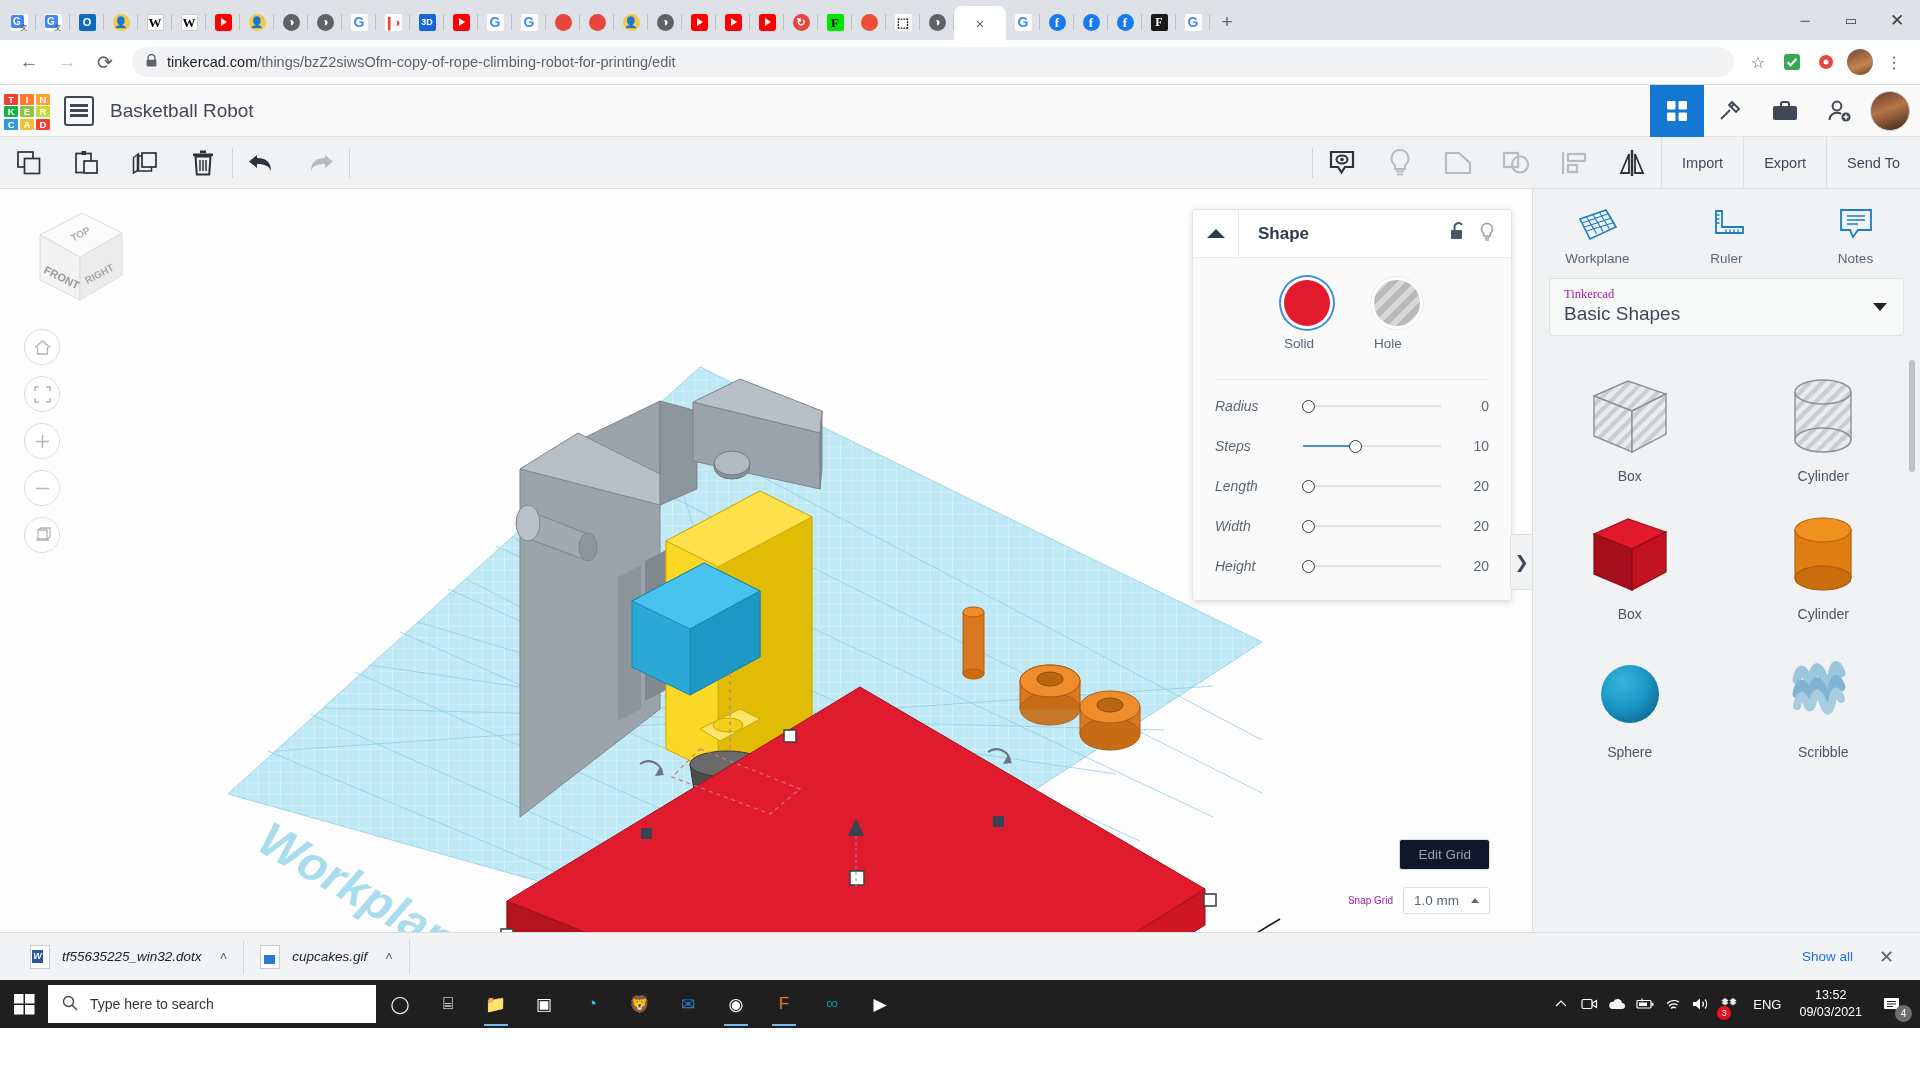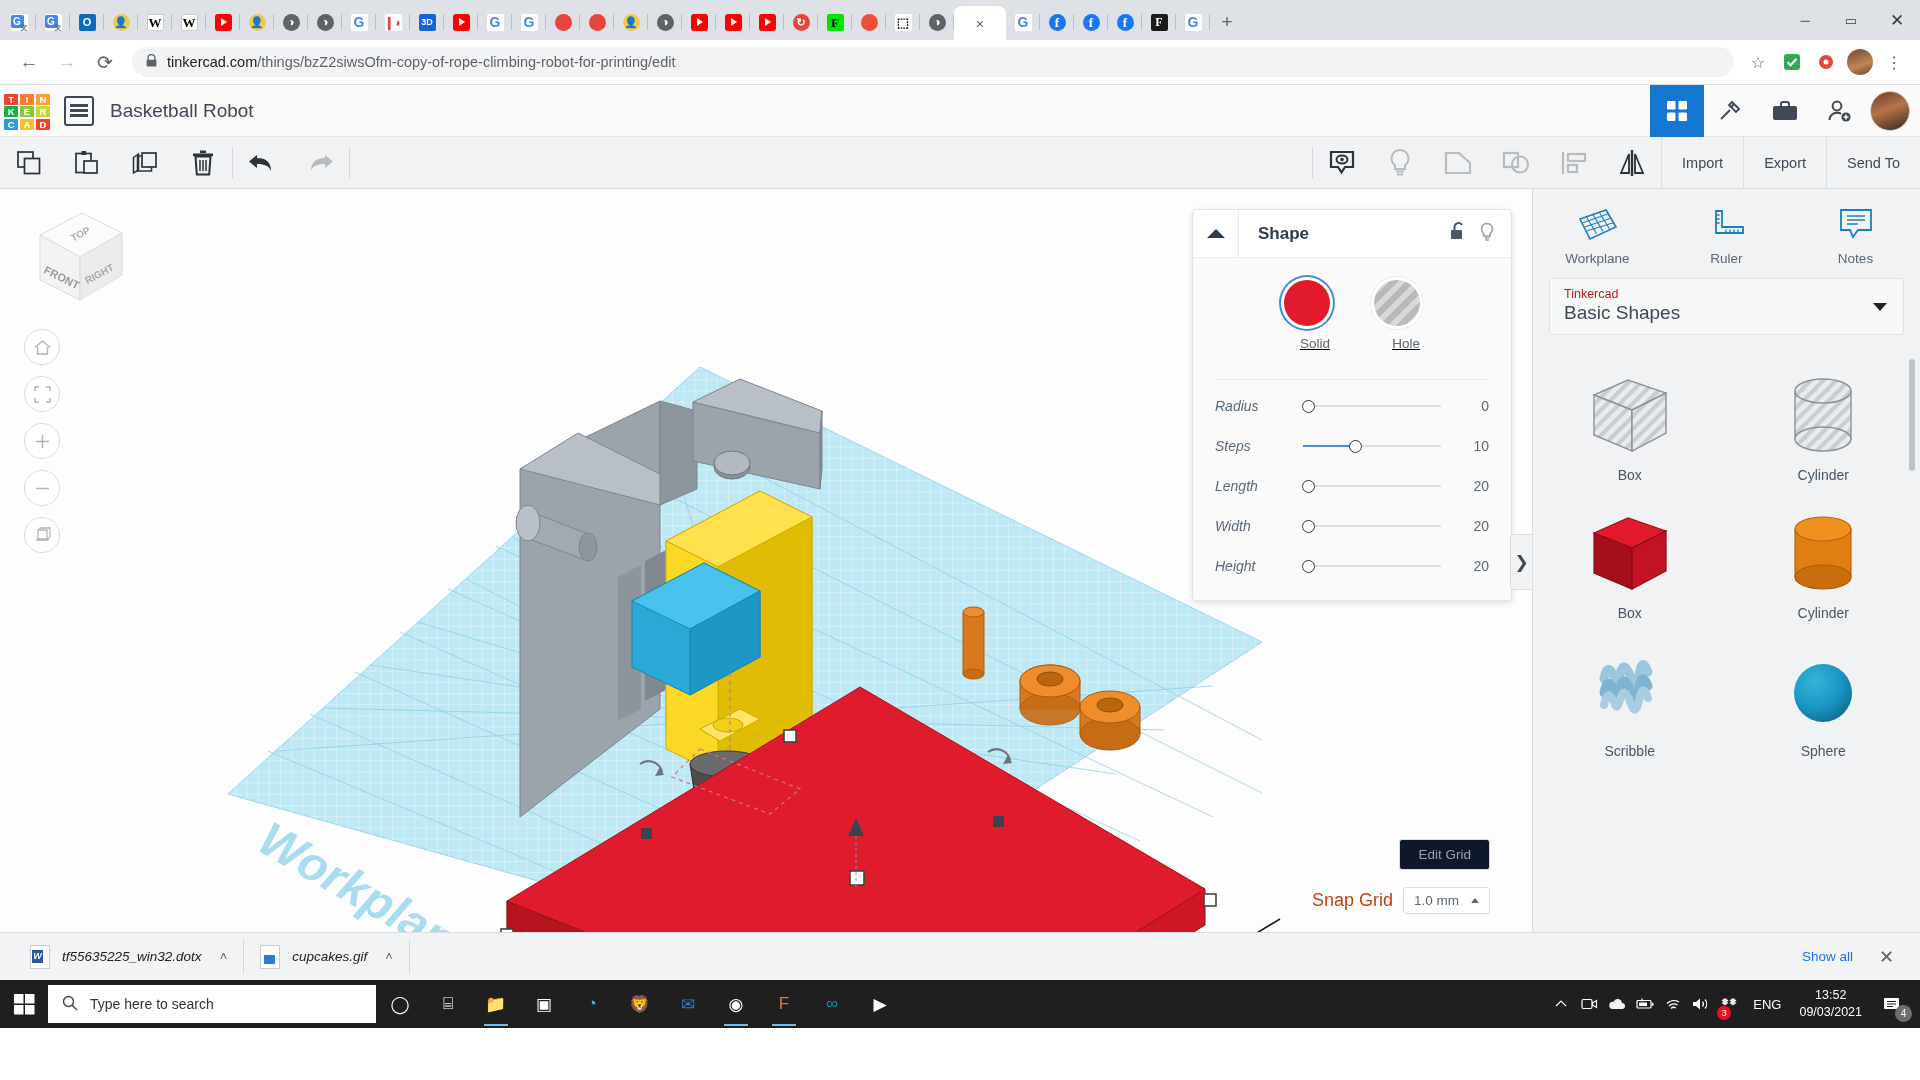--- a/index.html
+++ b/index.html
@@ -176,21 +176,21 @@
     border-bottom:1px solid #eaeaea; border-radius:4px 4px 0 0;
   }
   .sp-collapse { width:46px;height:48px;display:flex;align-items:center;justify-content:center;
       border-right:1px solid #eaeaea; }
   .tri-up { width:0;height:0;border-left:9px solid transparent;border-right:9px solid transparent;
       border-bottom:9px solid #2e3c4e;}
   #shape-panel-head .sp-title { font-size:17px;color:#2e3c4e;margin-left:19px;font-weight:bold;}
   .sp-head-ico { margin-left:auto; display:flex; gap:12px; padding-right:16px; color:#4a5768; }
   .sp-body { padding:22px 0 14px; }
   .sp-solidhole { display:flex; justify-content:center; gap:44px; padding-bottom:10px;}
-  .sh-item { text-align:right;text-decoration:underline; }
+  .sh-item { text-align:left; }
   .sh-circle { width:46px;height:46px;border-radius:50%; margin:0 auto 10px; position:relative;}
   .sh-solid { background:#e01b2d; box-shadow:0 0 0 3px #fff, 0 0 0 5px #3e8fd6; }
   .sh-hole { background:
       repeating-linear-gradient(135deg,#b9b9b9 0 6px,#d8d8d8 6px 12px);
       box-shadow:0 0 0 3px #fff, 0 0 0 4px #ececec;}
   .sh-label { font-size:13.5px;color:#5a6876;}
   .sp-sep { height:1px;background:#e8e8e8; margin:18px 22px 6px;}
   .sp-row { display:flex; align-items:center; height:40px; padding:0 22px; }
   .sp-row .lbl { font-size:14px;color:#5a6876; width:88px;font-style:italic;}
   .sp-slider { flex:1; height:16px; position:relative; display:flex; align-items:center;}
@@ -202,21 +202,21 @@
 
   
   #edit-grid-btn {
     position:absolute; right:42px; bottom:62px;
     padding:7px 18px; border:1px solid #dcdcdc; background:#0f172a;
     border-radius:3px; font-size:13.5px; color:#9aa3ab;
   }
   #snap-grid-wrap {
     position:absolute; right:42px; bottom:18px; display:flex; align-items:center; gap:10px;
   }
-  #snap-grid-label { font-size:18px;color:#c2410c;}
+  #snap-grid-label { font-size:10px;color:#a21caf;}
   #snap-grid-sel {
     border:1px solid #dcdcdc;background:#fff;border-radius:3px;
     padding:5px 10px; font-size:13.5px;color:#5a6876;display:flex;align-items:center;gap:12px;
   }
   .tri-up-sm{width:0;height:0;border-left:4px solid transparent;border-right:4px solid transparent;
       border-bottom:5px solid #5a6876;}
 
   
   #panel-collapse {
     position:absolute; right:0; top:345px;
@@ -232,21 +232,21 @@
     display:flex; flex-direction:column;
   }
   #sb-tools { display:flex; padding:14px 0 12px; }
   .sb-tool { flex:1; text-align:center; }
   .sb-tool .ic { height:46px; display:flex;align-items:center;justify-content:center; }
   .sb-tool .tl { font-size:13.5px;color:#5a6876; margin-top:2px; }
   #sb-dropdown {
     margin:0 16px 14px; background:#f7f8f8; border:1px solid #e0e2e4; border-radius:3px;
     padding:8px 14px 10px; position:relative;
   }
-  #sb-dd-cat { font-size:12.5px;color:#b91c1c; }
+  #sb-dd-cat { font-size:12.5px;color:#a21caf;font-family:Liberation Serif, serif; }
   #sb-dd-val { font-size:19px;color:#3f4956; margin-top:1px;}
   #sb-dd-caret { position:absolute; right:16px; top:50%; transform:translateY(-50%);
      width:0;height:0;border-left:7px solid transparent;border-right:7px solid transparent;
      border-top:8px solid #222;}
   #sb-grid { flex:1; overflow:hidden; position:relative; padding:6px 0 0; }
   .sb-row { display:flex; }
   .sb-cell { width:50%; text-align:center; padding:16px 0 10px; }
   .sb-cell .shp { height:92px; display:flex;align-items:center;justify-content:center;}
   .sb-cell .nm { font-size:14px;color:#4a5768; margin-top:4px;}
   #sb-scroll {
@@ -1002,42 +1002,42 @@
               <ellipse cx="46" cy="18" rx="28" ry="12" fill="#f0901f" stroke="#b8650c" stroke-width="1.2"></ellipse>
             </svg>
           </div>
           <div class="nm">Cylinder</div>
         </div>
       </div>
       <div class="sb-row">
         <div class="sb-cell">
           <div class="shp">
             <svg width="92" height="88" viewBox="0 0 92 88">
-              <path d="M20,30 q3,-18 10,-3 q3,10 6,-2 q4,-16 11,4 q5,14 9,-8 q3,-12 8,2" fill="none" stroke="#9cc6dd" stroke-width="9" stroke-linecap="round"></path>
-              <path d="M20,44 q3,-18 10,-3 q3,10 6,-2 q4,-16 11,4 q5,14 9,-8 q3,-12 8,2" fill="none" stroke="#7fb3d1" stroke-width="9" stroke-linecap="round"></path>
-              <path d="M20,56 q3,-18 10,-3 q3,10 6,-2 q4,-16 11,4 q5,14 9,-8 q3,-12 8,2" fill="none" stroke="#a8cde1" stroke-width="8" stroke-linecap="round"></path>
-            </svg>
-          </div>
-          <div class="nm">Scribble</div>
-        </div>
-        <div class="sb-cell">
-          <div class="shp">
-            <svg width="92" height="88" viewBox="0 0 92 88">
               <defs>
                   <radialGradient id="sphg" cx="36%" cy="30%" r="75%">
                 <stop offset="0" stop-color="#35b5db"></stop>
                     <stop offset="0.6" stop-color="#1a96c4"></stop>
                 <stop offset="1" stop-color="#0f6f98"></stop>
                   </radialGradient>
                 </defs>
               <circle cx="46" cy="44" r="29" fill="url(#sphg)"></circle>
             </svg>
           </div>
           <div class="nm">Sphere</div>
         </div>
+        <div class="sb-cell">
+          <div class="shp">
+            <svg width="92" height="88" viewBox="0 0 92 88">
+              <path d="M20,30 q3,-18 10,-3 q3,10 6,-2 q4,-16 11,4 q5,14 9,-8 q3,-12 8,2" fill="none" stroke="#9cc6dd" stroke-width="9" stroke-linecap="round"></path>
+              <path d="M20,44 q3,-18 10,-3 q3,10 6,-2 q4,-16 11,4 q5,14 9,-8 q3,-12 8,2" fill="none" stroke="#7fb3d1" stroke-width="9" stroke-linecap="round"></path>
+              <path d="M20,56 q3,-18 10,-3 q3,10 6,-2 q4,-16 11,4 q5,14 9,-8 q3,-12 8,2" fill="none" stroke="#a8cde1" stroke-width="8" stroke-linecap="round"></path>
+            </svg>
+          </div>
+          <div class="nm">Scribble</div>
+        </div>
       </div>
       <div id="sb-scroll"></div>
     </div>
   </div>
 </div>
 
 <div id="dl-bar">
   <div class="dl-item">
     <span class="dl-icon dl-word"></span>
     <span class="dl-name">tf55635225_win32.dotx</span>

